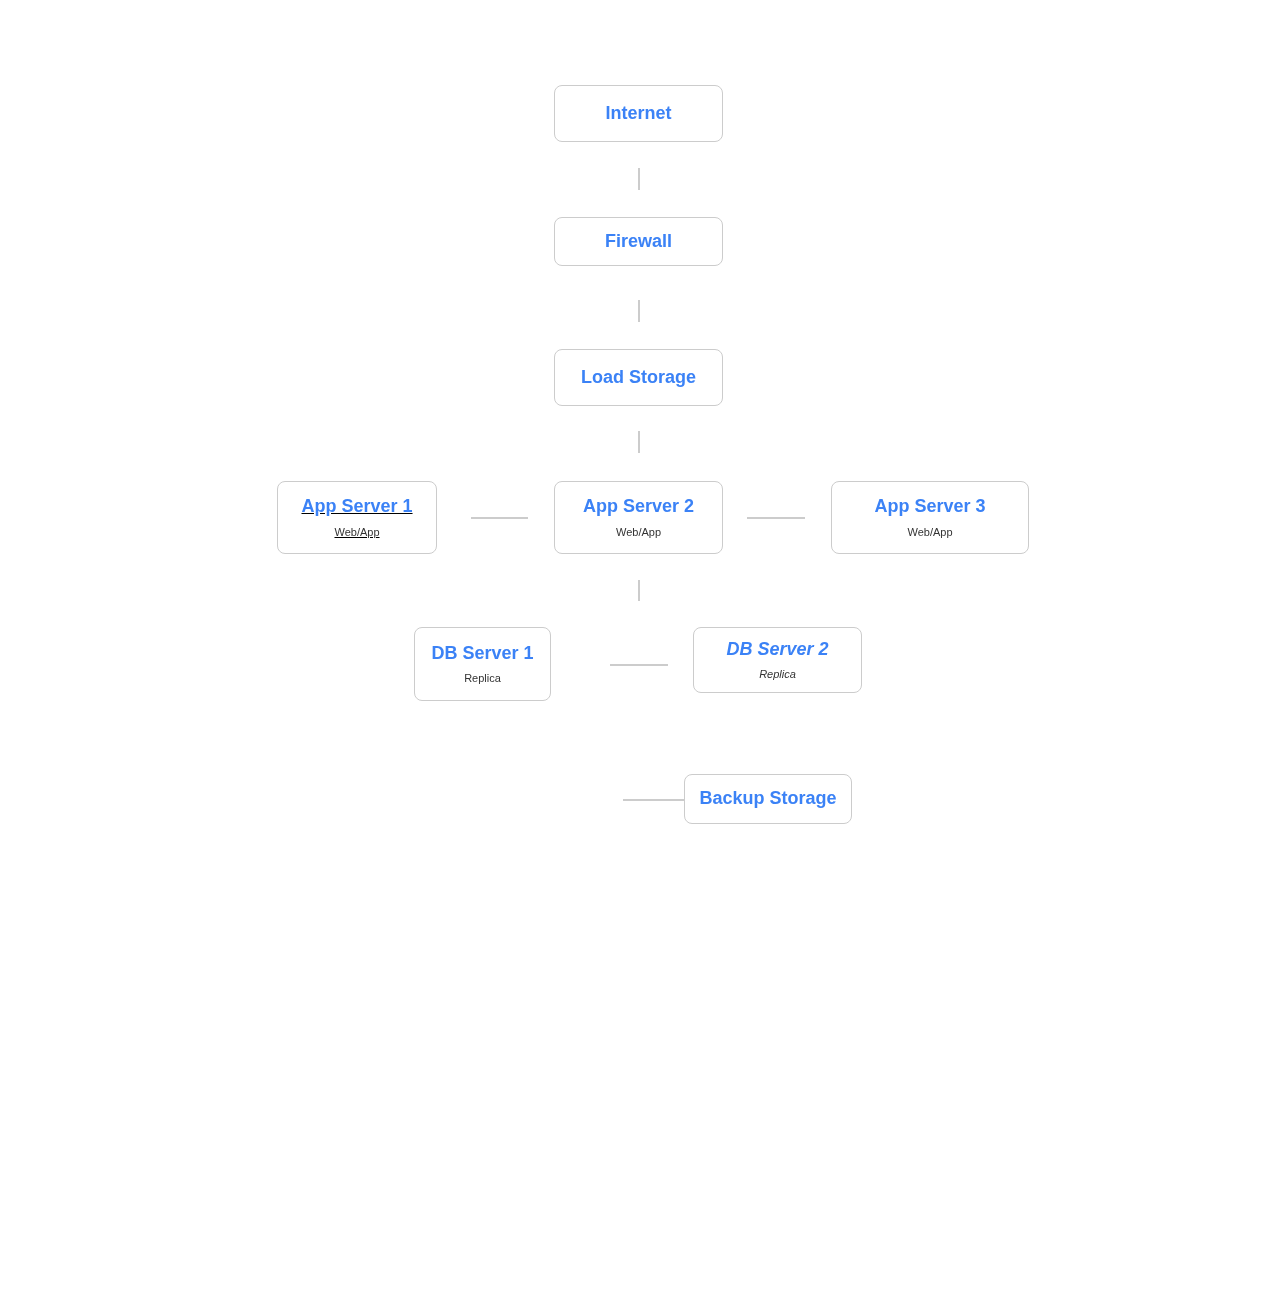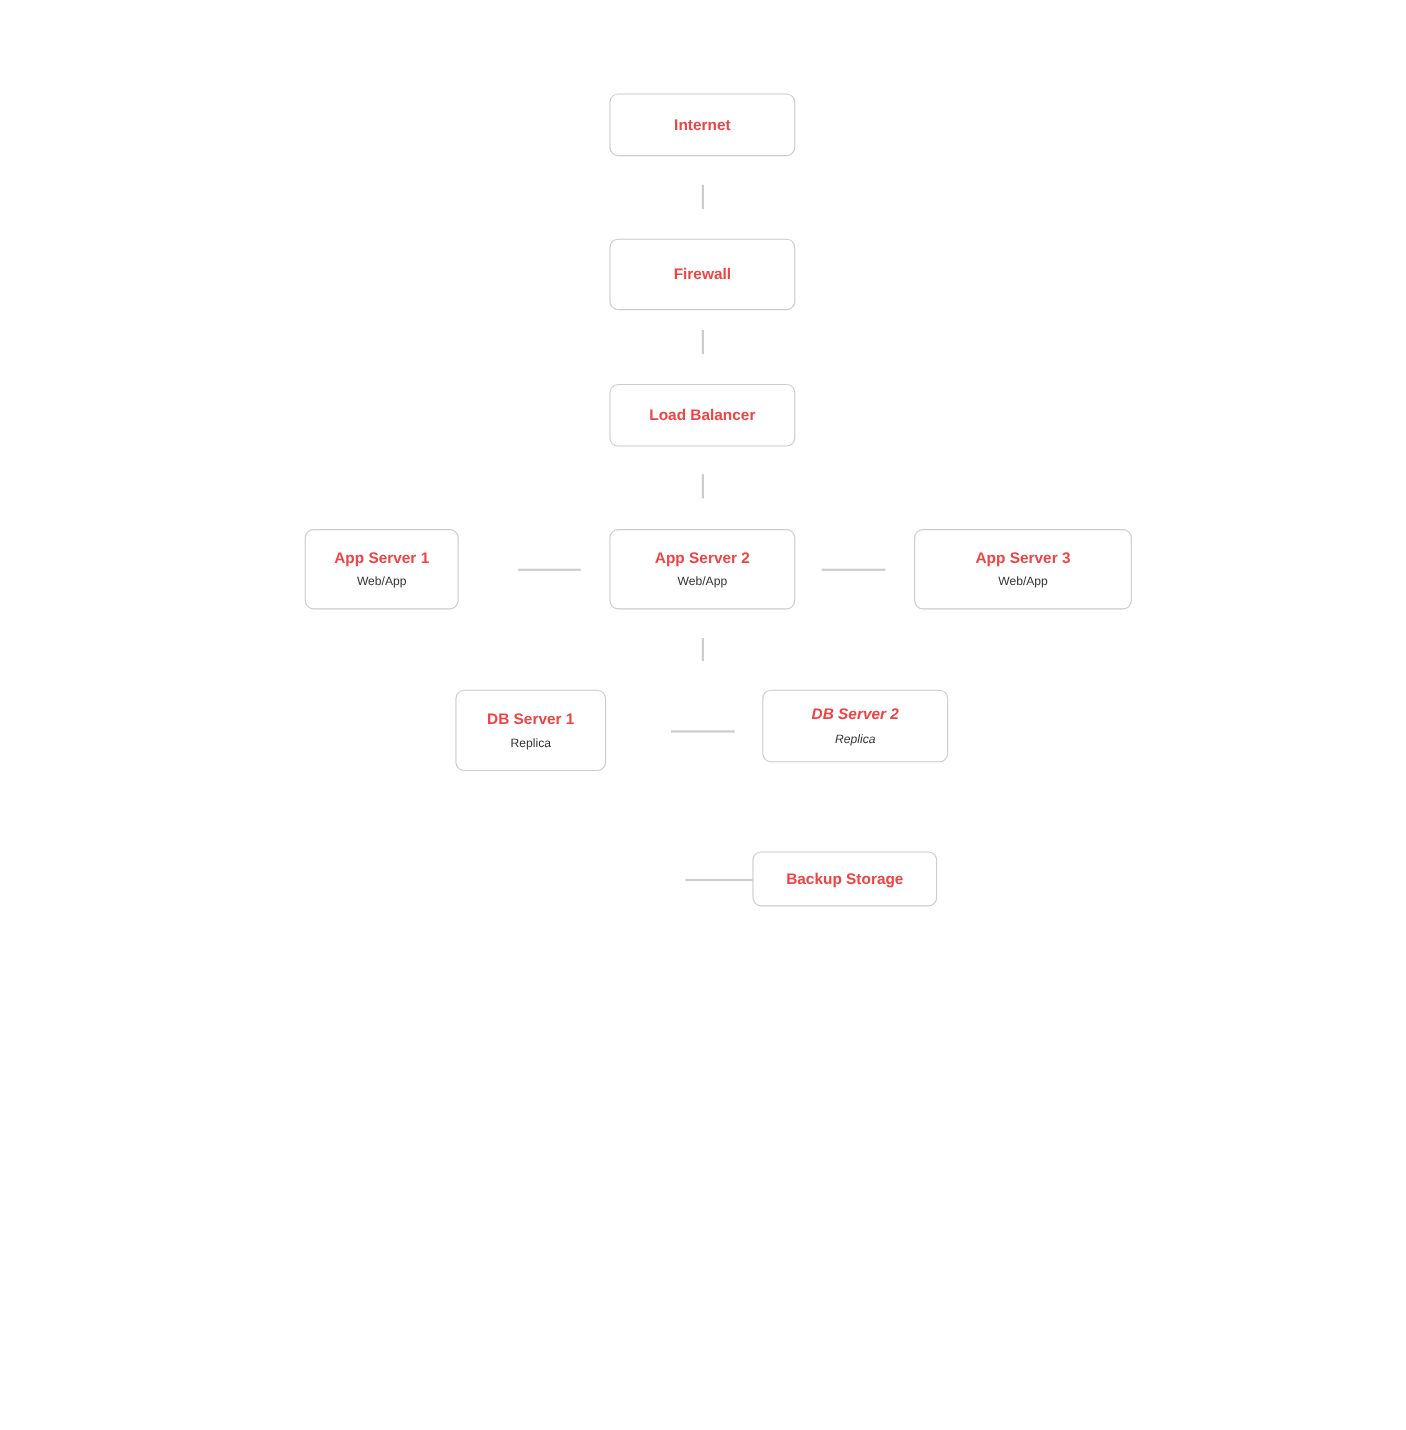--- a/index.html
+++ b/index.html
@@ -21,41 +21,41 @@
     background: #ffffff;
     border: 1px solid #cccccc;
     border-radius: 8px;
     display: flex;
     flex-direction: column;
     align-items: center;
     justify-content: center;
     text-align: center;
   }
   .node .title {
-    font-size: 14px;
+    font-size: 18px;
     font-weight: bold;
-    color: #ef4444;
+    color: #3b82f6;
     line-height: 1.2;
     white-space: nowrap;
   }
   .node .subtitle {
     font-size: 11px;
     font-weight: normal;
     color: #333333;
     line-height: 1.2;
     margin-top: 8px;
     white-space: nowrap;
   }
   .node .subtitle:empty { display: none; margin-top: 0; }
 
   
   .n-internet       { left: 554px; top:  85px; width: 169px; height: 57px; }
-  .n-firewall       { left: 554px; top: 217px; width: 169px; height: 65px; }
+  .n-firewall       { left: 554px; top: 217px; width: 169px; height: 49px; }
   .n-load-balancer  { left: 554px; top: 349px; width: 169px; height: 57px; }
-  .n-app-server-1   { left: 277px; top: 481px; width: 140px; height: 73px; }
+  .n-app-server-1   { left: 277px; top: 481px; width: 160px; height: 73px; text-decoration: underline; }
   .n-app-server-2   { left: 554px; top: 481px; width: 169px; height: 73px; text-align: right; }
   .n-app-server-3   { left: 831px; top: 481px; width: 198px; height: 73px; justify-content: center; }
   .n-db-server-1    { left: 414px; top: 627px; width: 137px; height: 74px; }
   .n-db-server-2    { left: 693px; top: 627px; width: 169px; height: 66px; font-style: italic; }
   .n-management     { left: 398px; top: 774px; width: 202px; height: 50px; }
   .n-backup         { left: 684px; top: 774px; width: 168px; height: 50px; }
 
   
   .edge {
     position: absolute;
@@ -88,21 +88,21 @@
     <span class="title">Internet</span>
 
   </div>
 
   <div class="node n-firewall">
     <span class="title">Firewall</span>
 
   </div>
 
   <div class="node n-load-balancer">
-    <span class="title">Load Balancer</span>
+    <span class="title">Load Storage</span>
 
   </div>
 
   <div class="node n-app-server-1">
     <span class="title">App Server 1</span>
     <span class="subtitle">Web/App</span>
   </div>
 
   <div class="node n-app-server-2">
     <span class="title">App Server 2</span>

